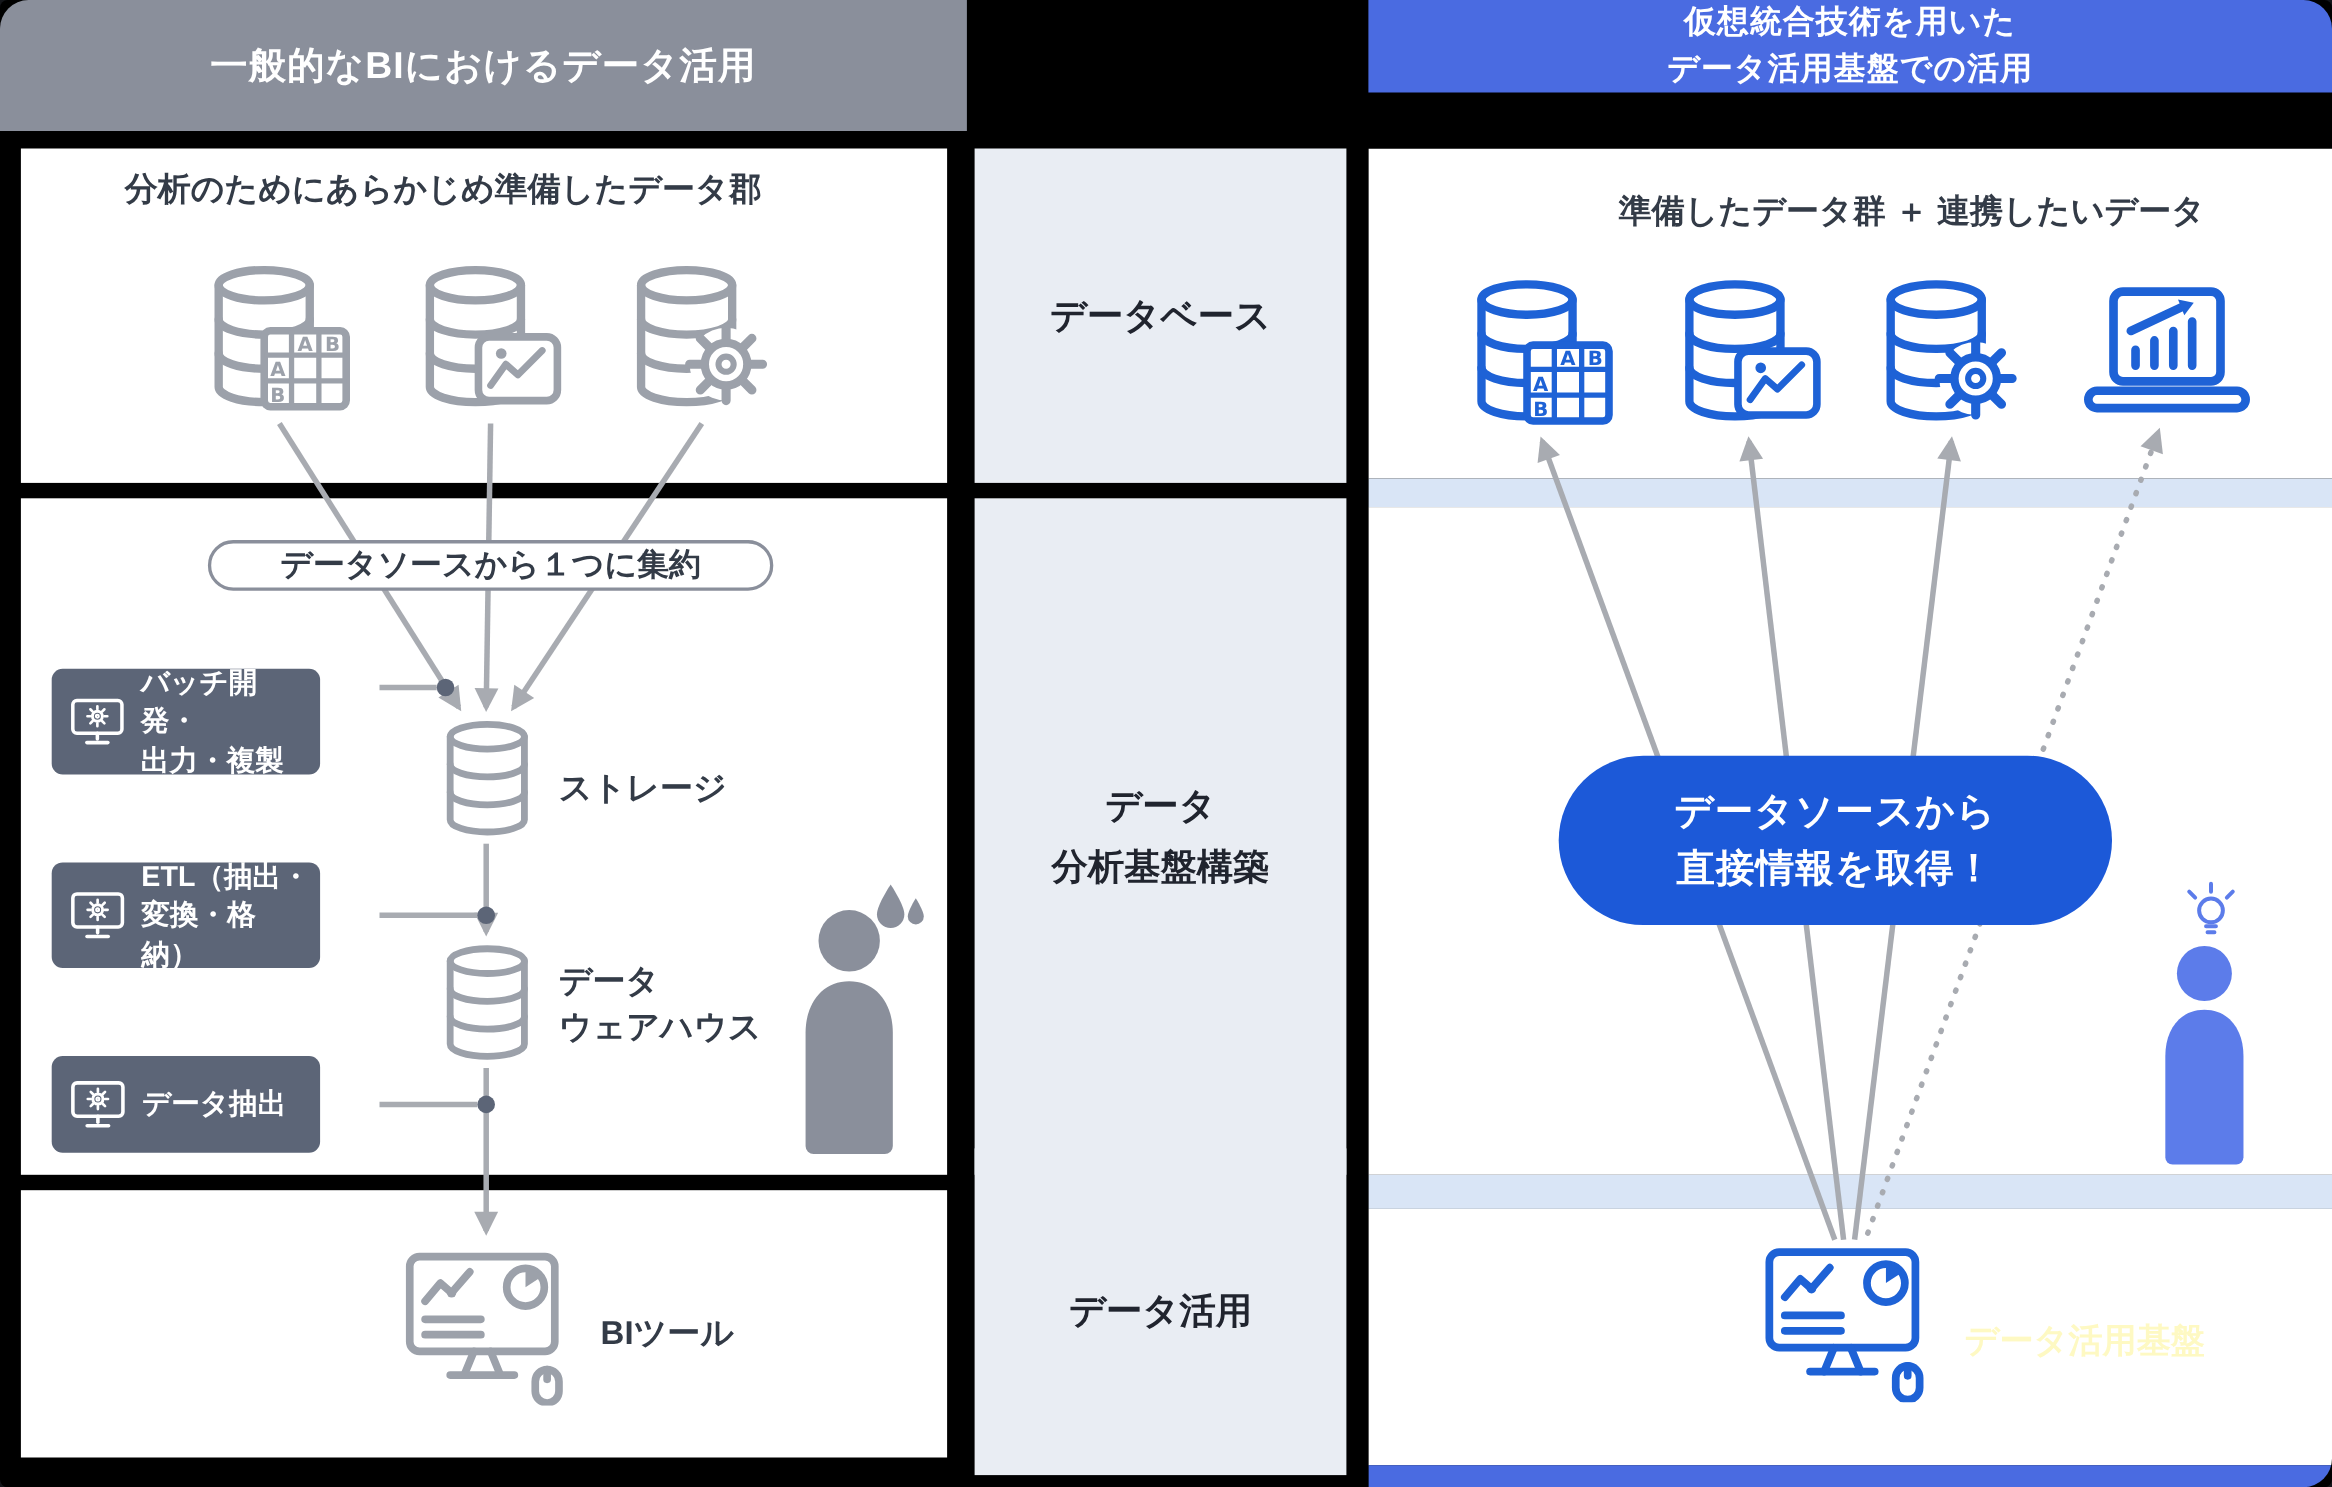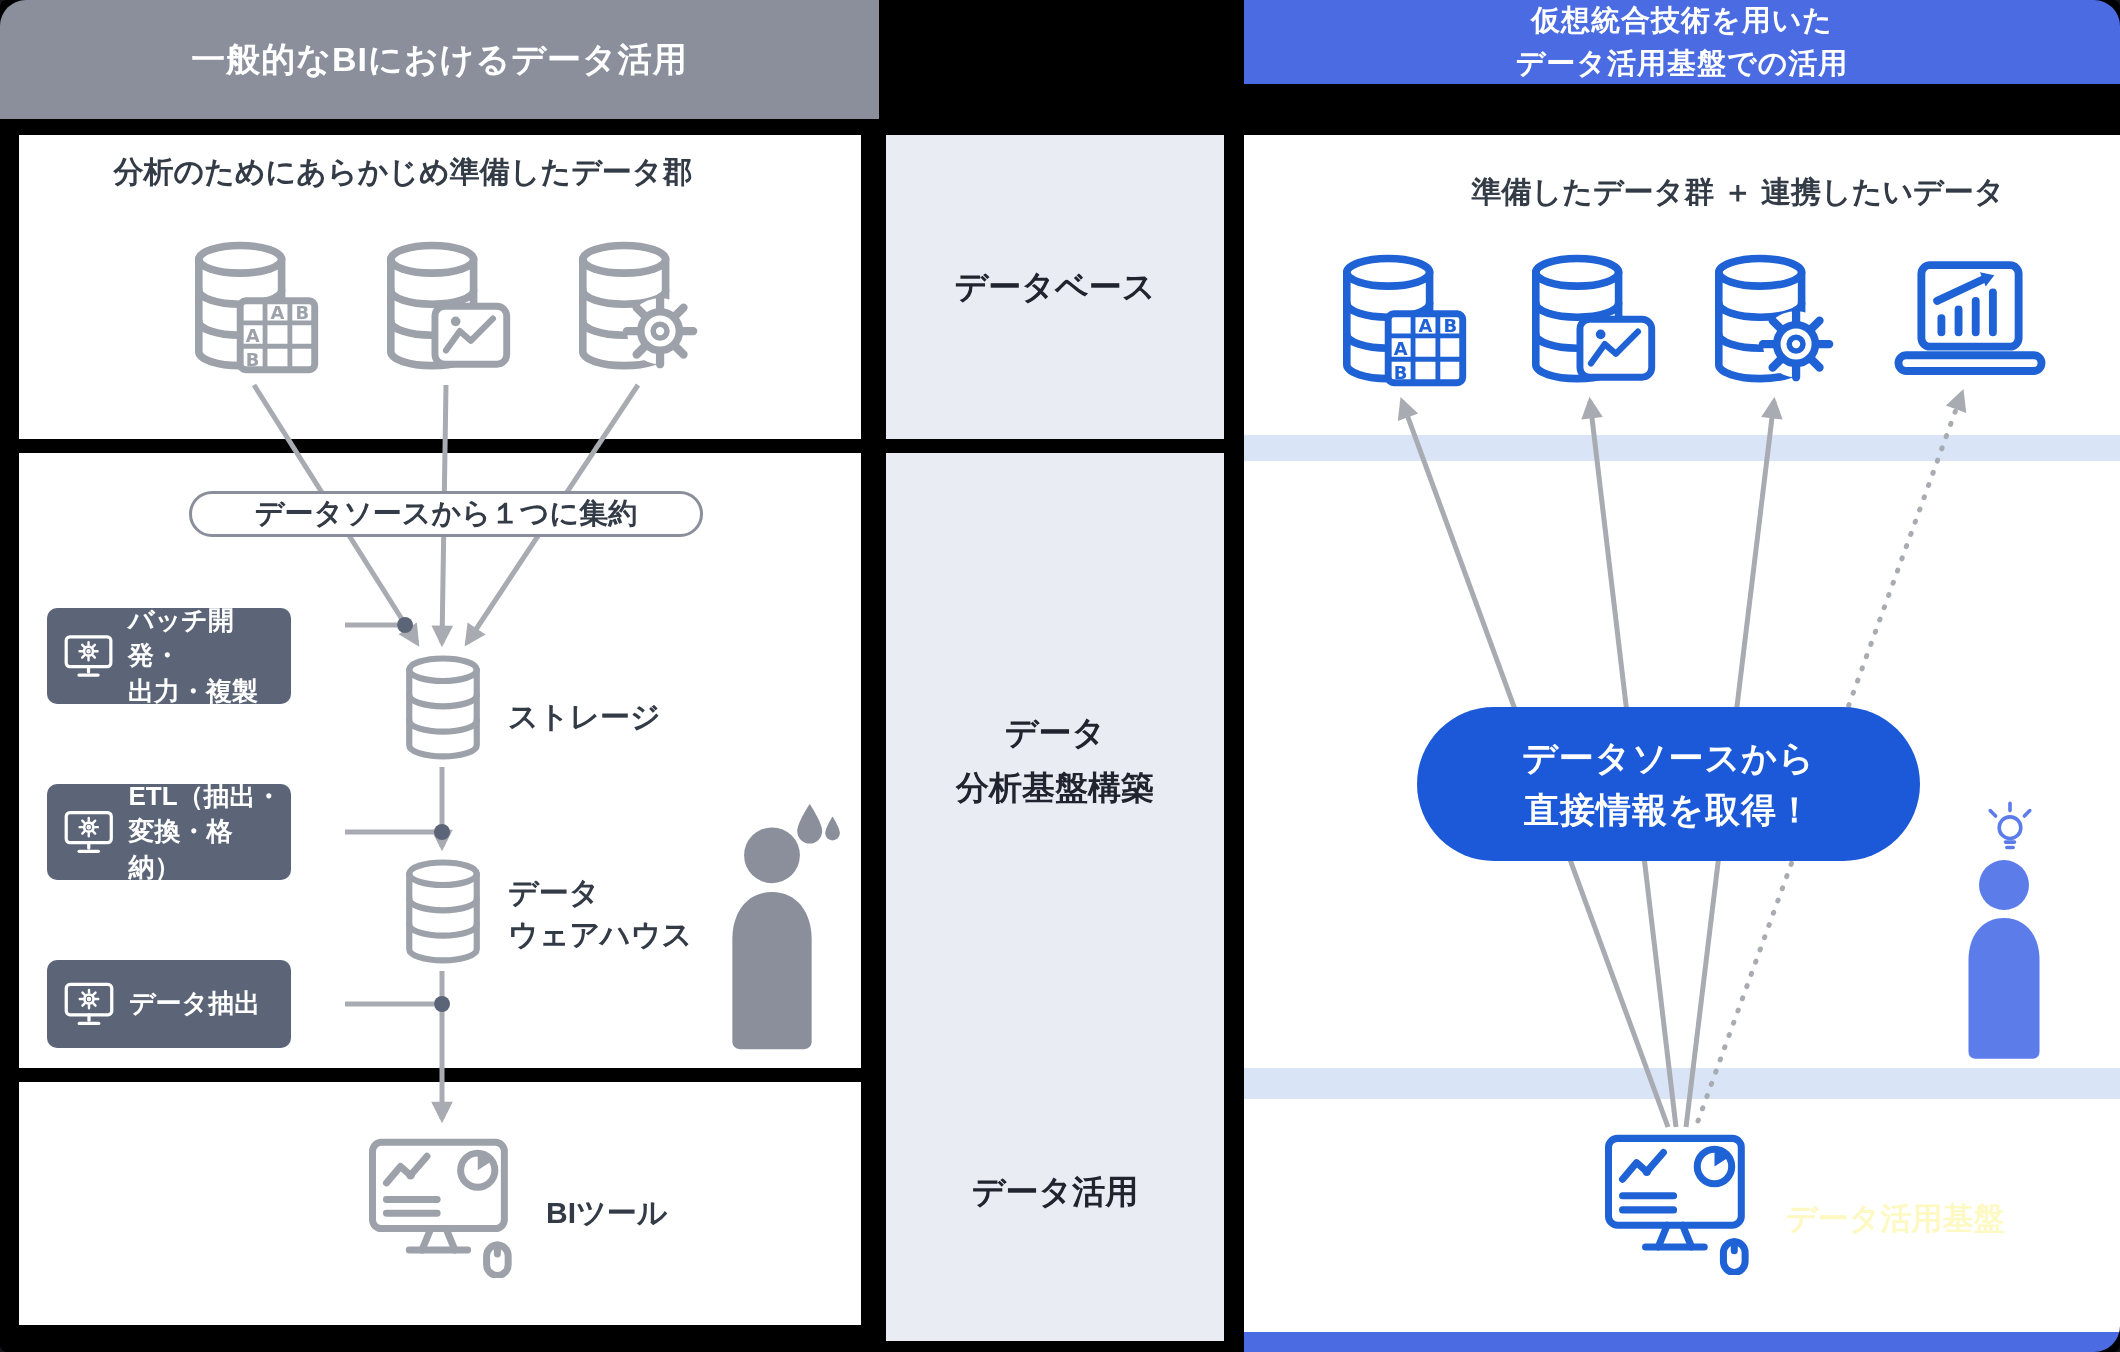--- a/index.html
+++ b/index.html
@@ -26,21 +26,21 @@
   }
   .panel-title { text-align:center; font-size:30px; font-weight:bold; color:#333B47; z-index:3; }
   .pill-left {
     left:189px; top:491px; width:514px; height:46px; background:#fff;
     border:3px solid #8A8F9B; border-radius:34px; display:flex; align-items:center; justify-content:center;
     font-size:29px; font-weight:bold; color:#333B47; z-index:3;
   }
   .pill-right {
     left:1417px; top:687px; width:503px; height:154px; background:#1C59D8;
     border-radius:77px; display:flex; flex-direction:column; align-items:center; justify-content:center;
-    font-size:35px; font-weight:bold; color:#fff; line-height:1.5; text-align:center; z-index:3; letter-spacing:1px;margin-top:20px;
+    font-size:35px; font-weight:bold; color:#fff; line-height:1.5; text-align:center; z-index:3; letter-spacing:1px;
   }
   .slate {
     left:47px; width:244px; background:#5C6577; border-radius:10px; color:#fff;
     display:flex; align-items:center; padding:0 8px 0 16px; gap:14px; z-index:3;
   }
   .slate .txt { font-size:26px; font-weight:bold; line-height:1.35; }
   .flow-label { font-size:30px; font-weight:bold; color:#333B47; z-index:3; line-height:1.4; }
   .icon-gray { color:#9CA1AA; z-index:3; }
   .icon-blue { color:#1E62D6; z-index:3; }
   .icon-white { color:#ffffff; }

